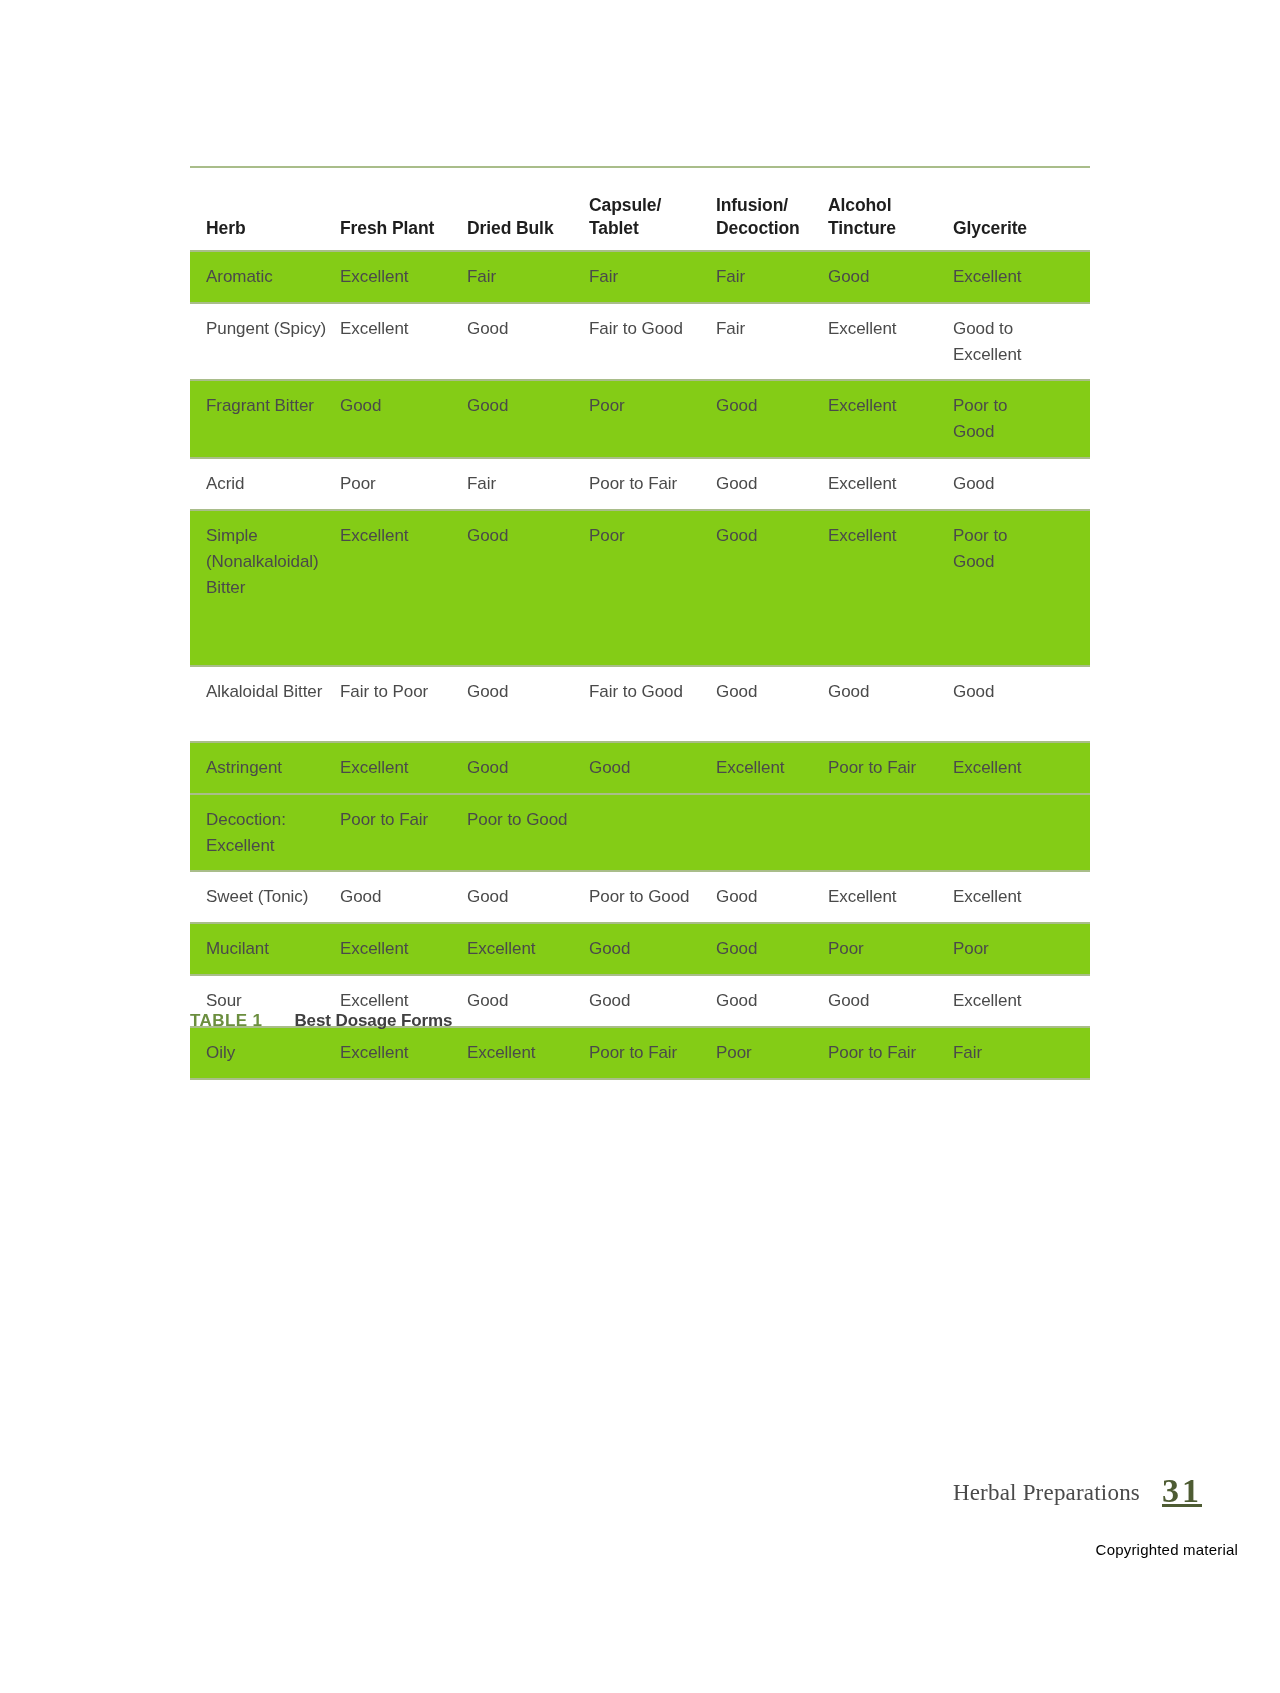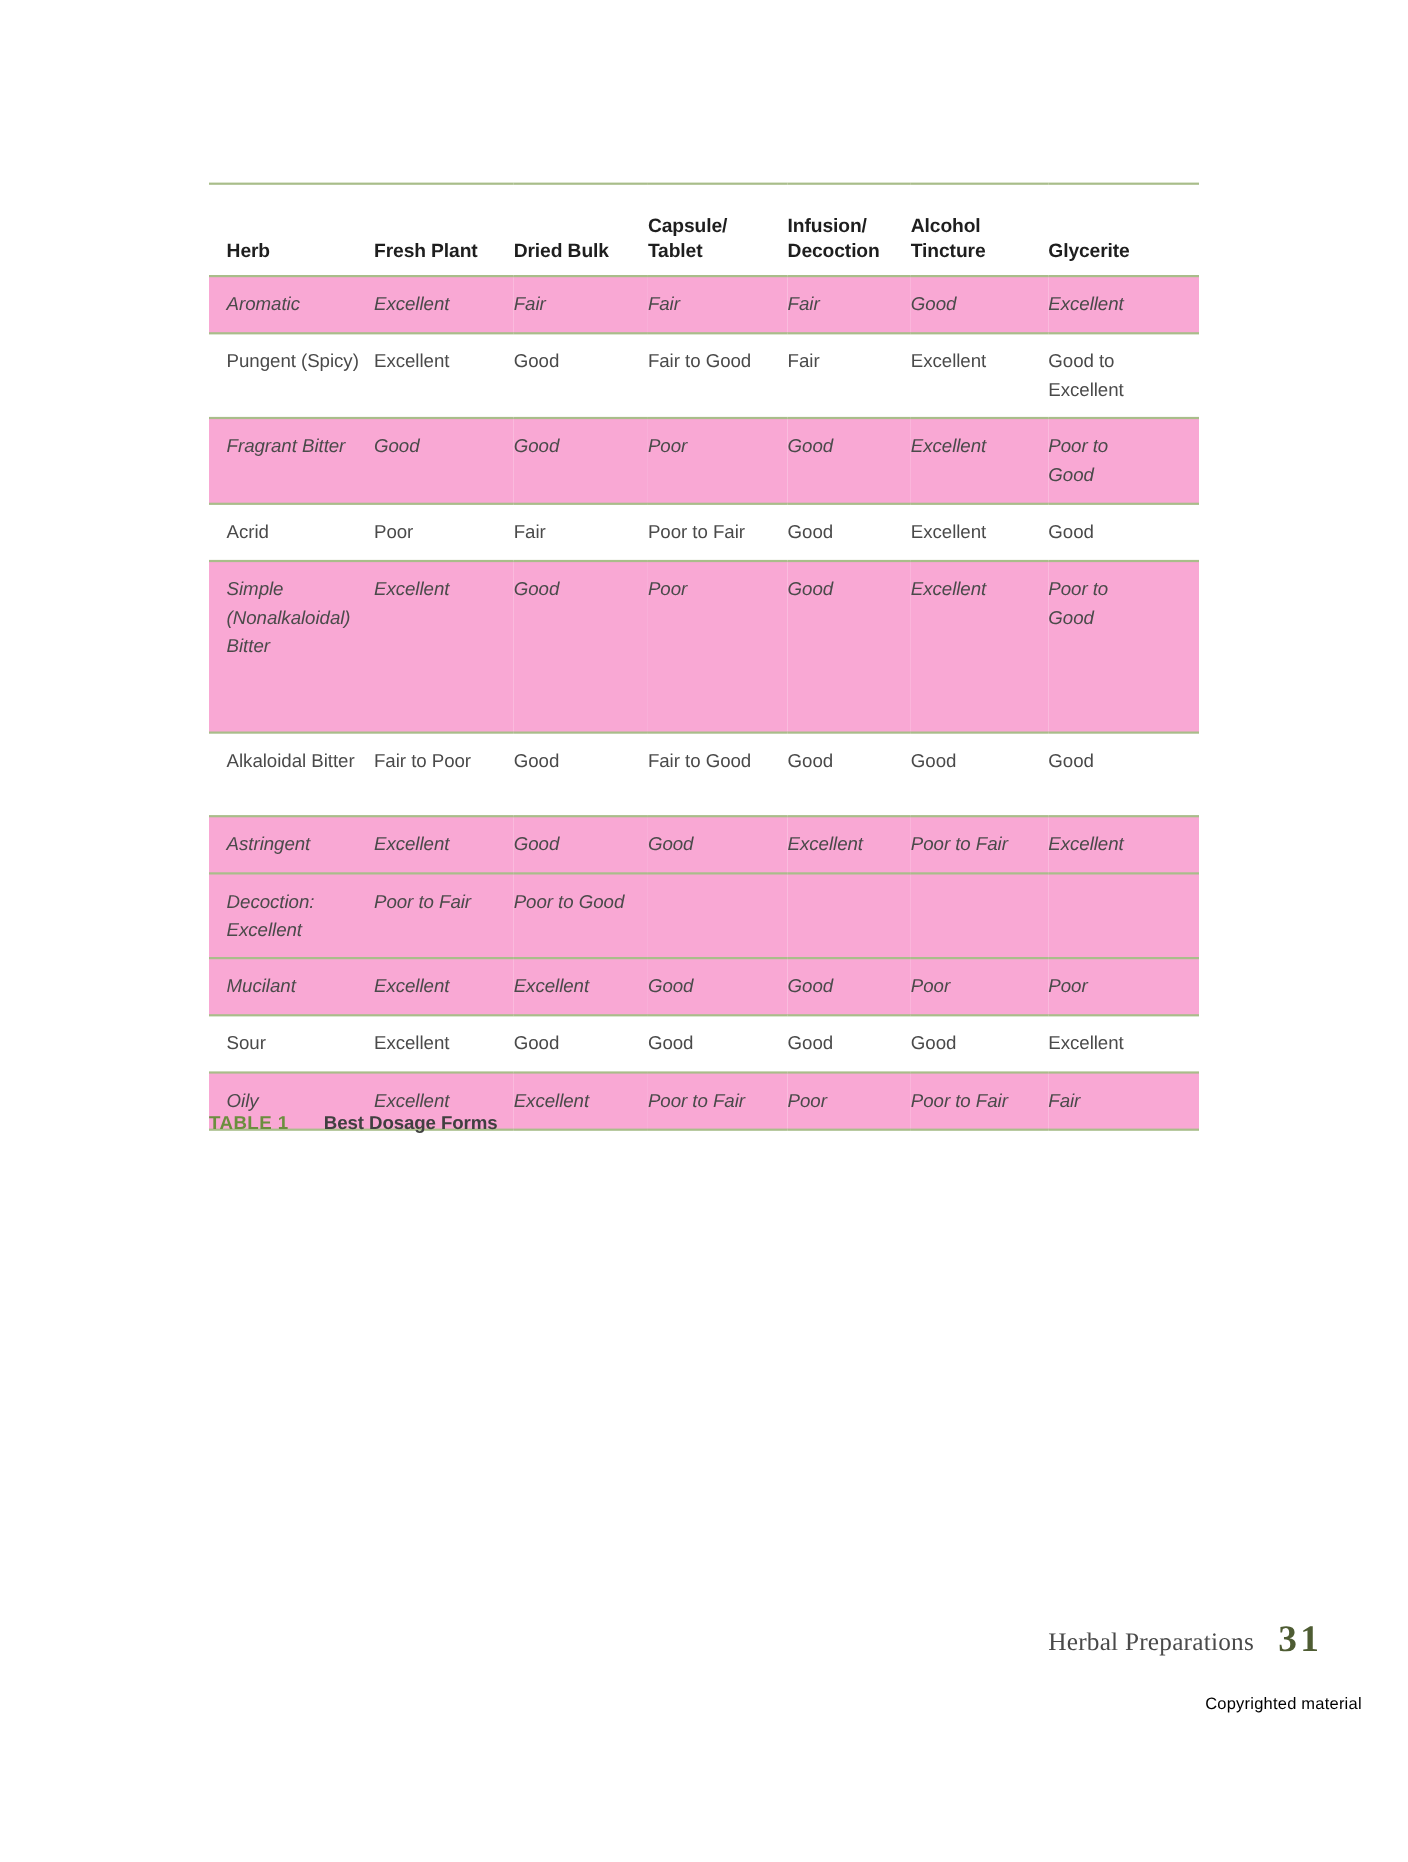--- a/index.html
+++ b/index.html
@@ -67,22 +67,21 @@
     color: #4a4a4a;
     line-height: 1.52;
     vertical-align: top;
     padding: 12px 8px 12px 0;
     border-bottom: 2px solid #a9bd8a;
     letter-spacing: -0.05px;
   }
   table.dosage tbody td:first-child { padding-left: 16px; }
 
   table.dosage tbody tr.shade td {
-    background: #f9a8d4;
-    font-style: italic;
+    background: #84cc16;
   }
 
   
   tr[data-h="sm"] td  { height: 20px; }
   tr[data-h="md"] td  { height: 46px; }
   tr[data-h="lg"] td  { height: 130px; }
   tr[data-h="xl"] td  { height: 50px; }
 
   .cell-line { display: block; }
 
@@ -125,20 +124,21 @@
   }
   .page-number {
     position: absolute;
     right: 78px;
     top: -8px;
     font-family: "Liberation Serif", serif;
     font-size: 34px;
     font-weight: bold;
     color: #4e5c33;
     letter-spacing: 3px;
+    text-decoration: underline;
   }
   .copyright {
     position: absolute;
     right: 42px;
     top: 61px;
     font-size: 15px;
     color: #000000;
     letter-spacing: 0.2px;
   }
 </style>
@@ -370,20 +370,43 @@
             <td>
               <span class="cell-line"></span>
             </td>
             <td>
               <span class="cell-line"></span>
             </td>
             <td>
               <span class="cell-line"></span>
             </td>
           </tr>
+          <tr data-h="sm">
+            <td>
+              <span class="cell-line">Sweet (Tonic)</span>
+            </td>
+            <td>
+              <span class="cell-line">Good</span>
+            </td>
+            <td>
+              <span class="cell-line">Good</span>
+            </td>
+            <td>
+              <span class="cell-line">Poor to Good</span>
+            </td>
+            <td>
+              <span class="cell-line">Good</span>
+            </td>
+            <td>
+              <span class="cell-line">Excellent</span>
+            </td>
+            <td>
+              <span class="cell-line">Excellent</span>
+            </td>
+          </tr>
           <tr class="shade" data-h="sm">
             <td>
               <span class="cell-line">Mucilant</span>
             </td>
             <td>
               <span class="cell-line">Excellent</span>
             </td>
             <td>
               <span class="cell-line">Excellent</span>
             </td>

